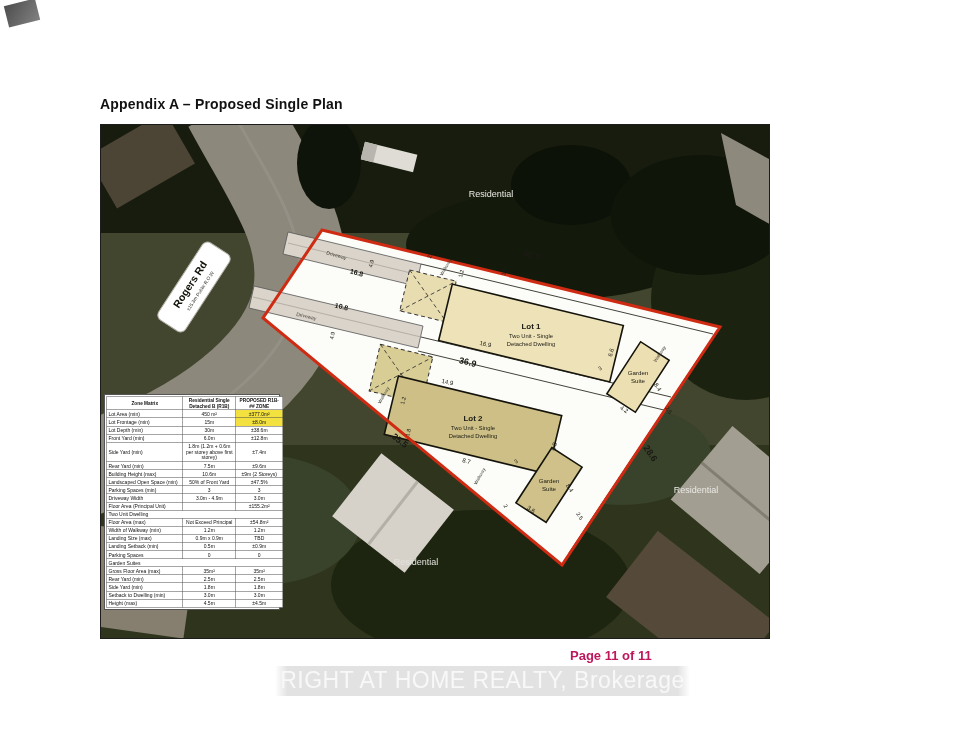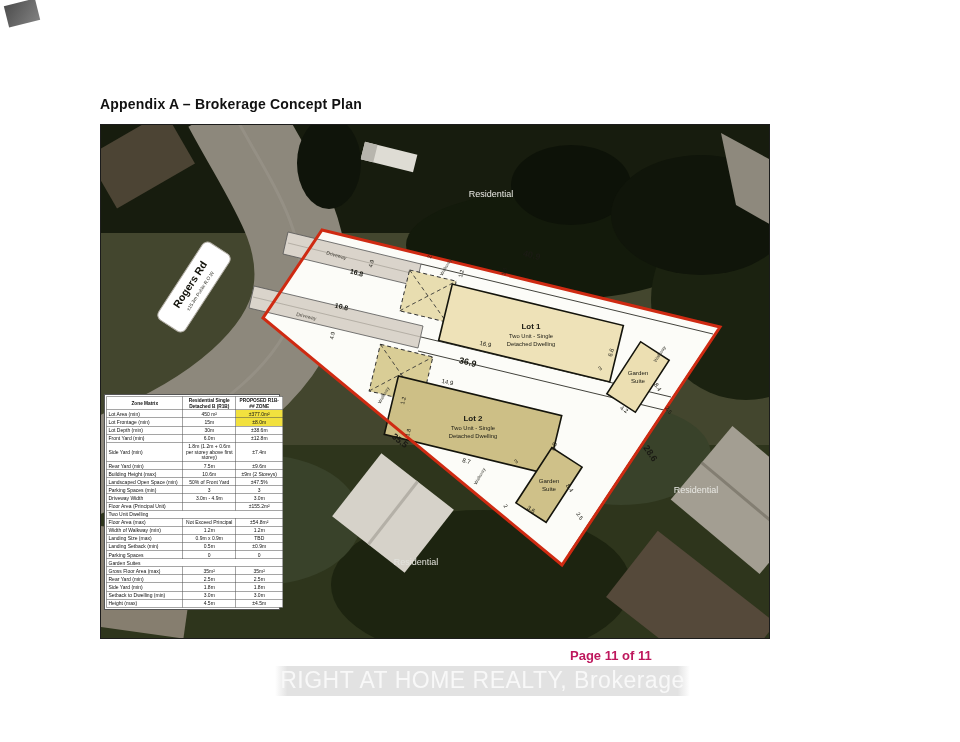--- a/index.html
+++ b/index.html
@@ -51,21 +51,21 @@
     line-height:29px; text-align:center; white-space:nowrap; overflow:hidden; z-index:2;
   }
 </style>
 </head>
 <body>
 
 <div class="page">
 
   <div class="scan-artifact"></div>
 
-  <div class="doc-title">Appendix A – Brokerage Concept Plan</div>
+  <div class="doc-title">Appendix A – Proposed Single Plan</div>
 
   <div class="photo">
     <svg width="670" height="515" viewBox="0 0 670 515">
 
       <g>
         <rect x="0" y="0" width="670" height="515" fill="#43462e"></rect>
         <rect x="0" y="0" width="670" height="108" fill="#171c0e"></rect>
         <ellipse cx="455" cy="120" rx="150" ry="55" fill="#131a0b"></ellipse>
         <ellipse cx="470" cy="60" rx="60" ry="40" fill="#0d1208"></ellipse>
         <ellipse cx="645" cy="175" rx="95" ry="100" fill="#1b2210"></ellipse>

